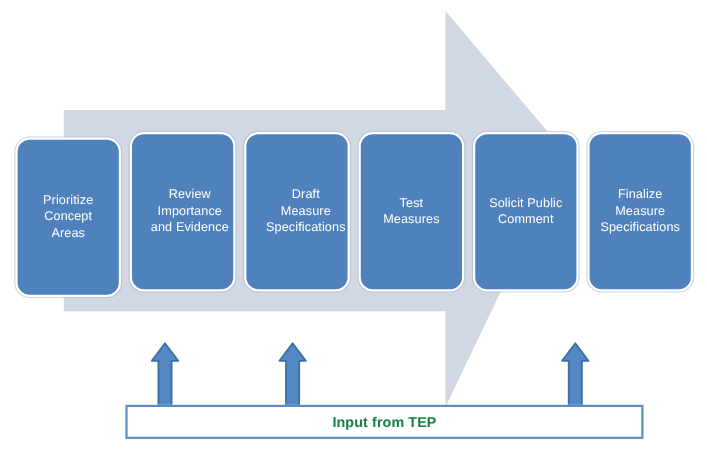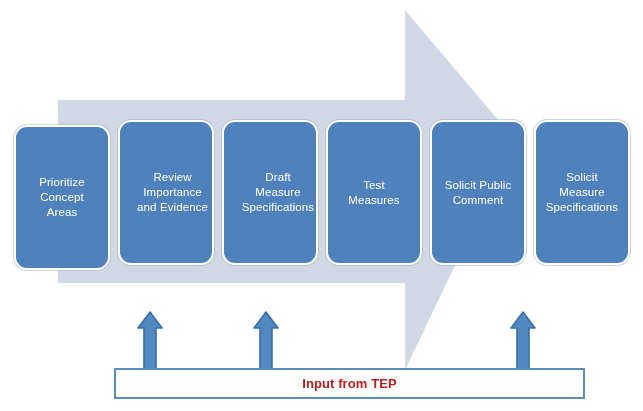--- a/index.html
+++ b/index.html
@@ -52,21 +52,21 @@
     width: 471px;
     height: 31px;
     background: #ffffff;
     border: 2px solid #5C8DC0;
     display: flex;
     align-items: center;
     justify-content: center;
     z-index: 4;
   }
   #tep-bar .bar-label {
-    color: #b91c1c;
+    color: #15803d;
     font-size: 13px;
     font-weight: bold;
     letter-spacing: 0.1px;
   }
 </style>
 </head>
 <body>
 
 <div id="canvas">
 
@@ -107,21 +107,21 @@
     <span class="stage-label">Test
 Measures</span>
   </div>
 
   <div class="stage-box" style="left:430px; top:120px; width:96px; height:145px;">
     <span class="stage-label">Solicit Public
 Comment</span>
   </div>
 
   <div class="stage-box" style="left:534px; top:120px; width:96px; height:145px;">
-    <span class="stage-label">Solicit
+    <span class="stage-label">Finalize
 Measure
 Specifications</span>
   </div>
 
   <div id="tep-bar">
     <span class="bar-label">Input from TEP</span>
   </div>
 
 </div>
 

